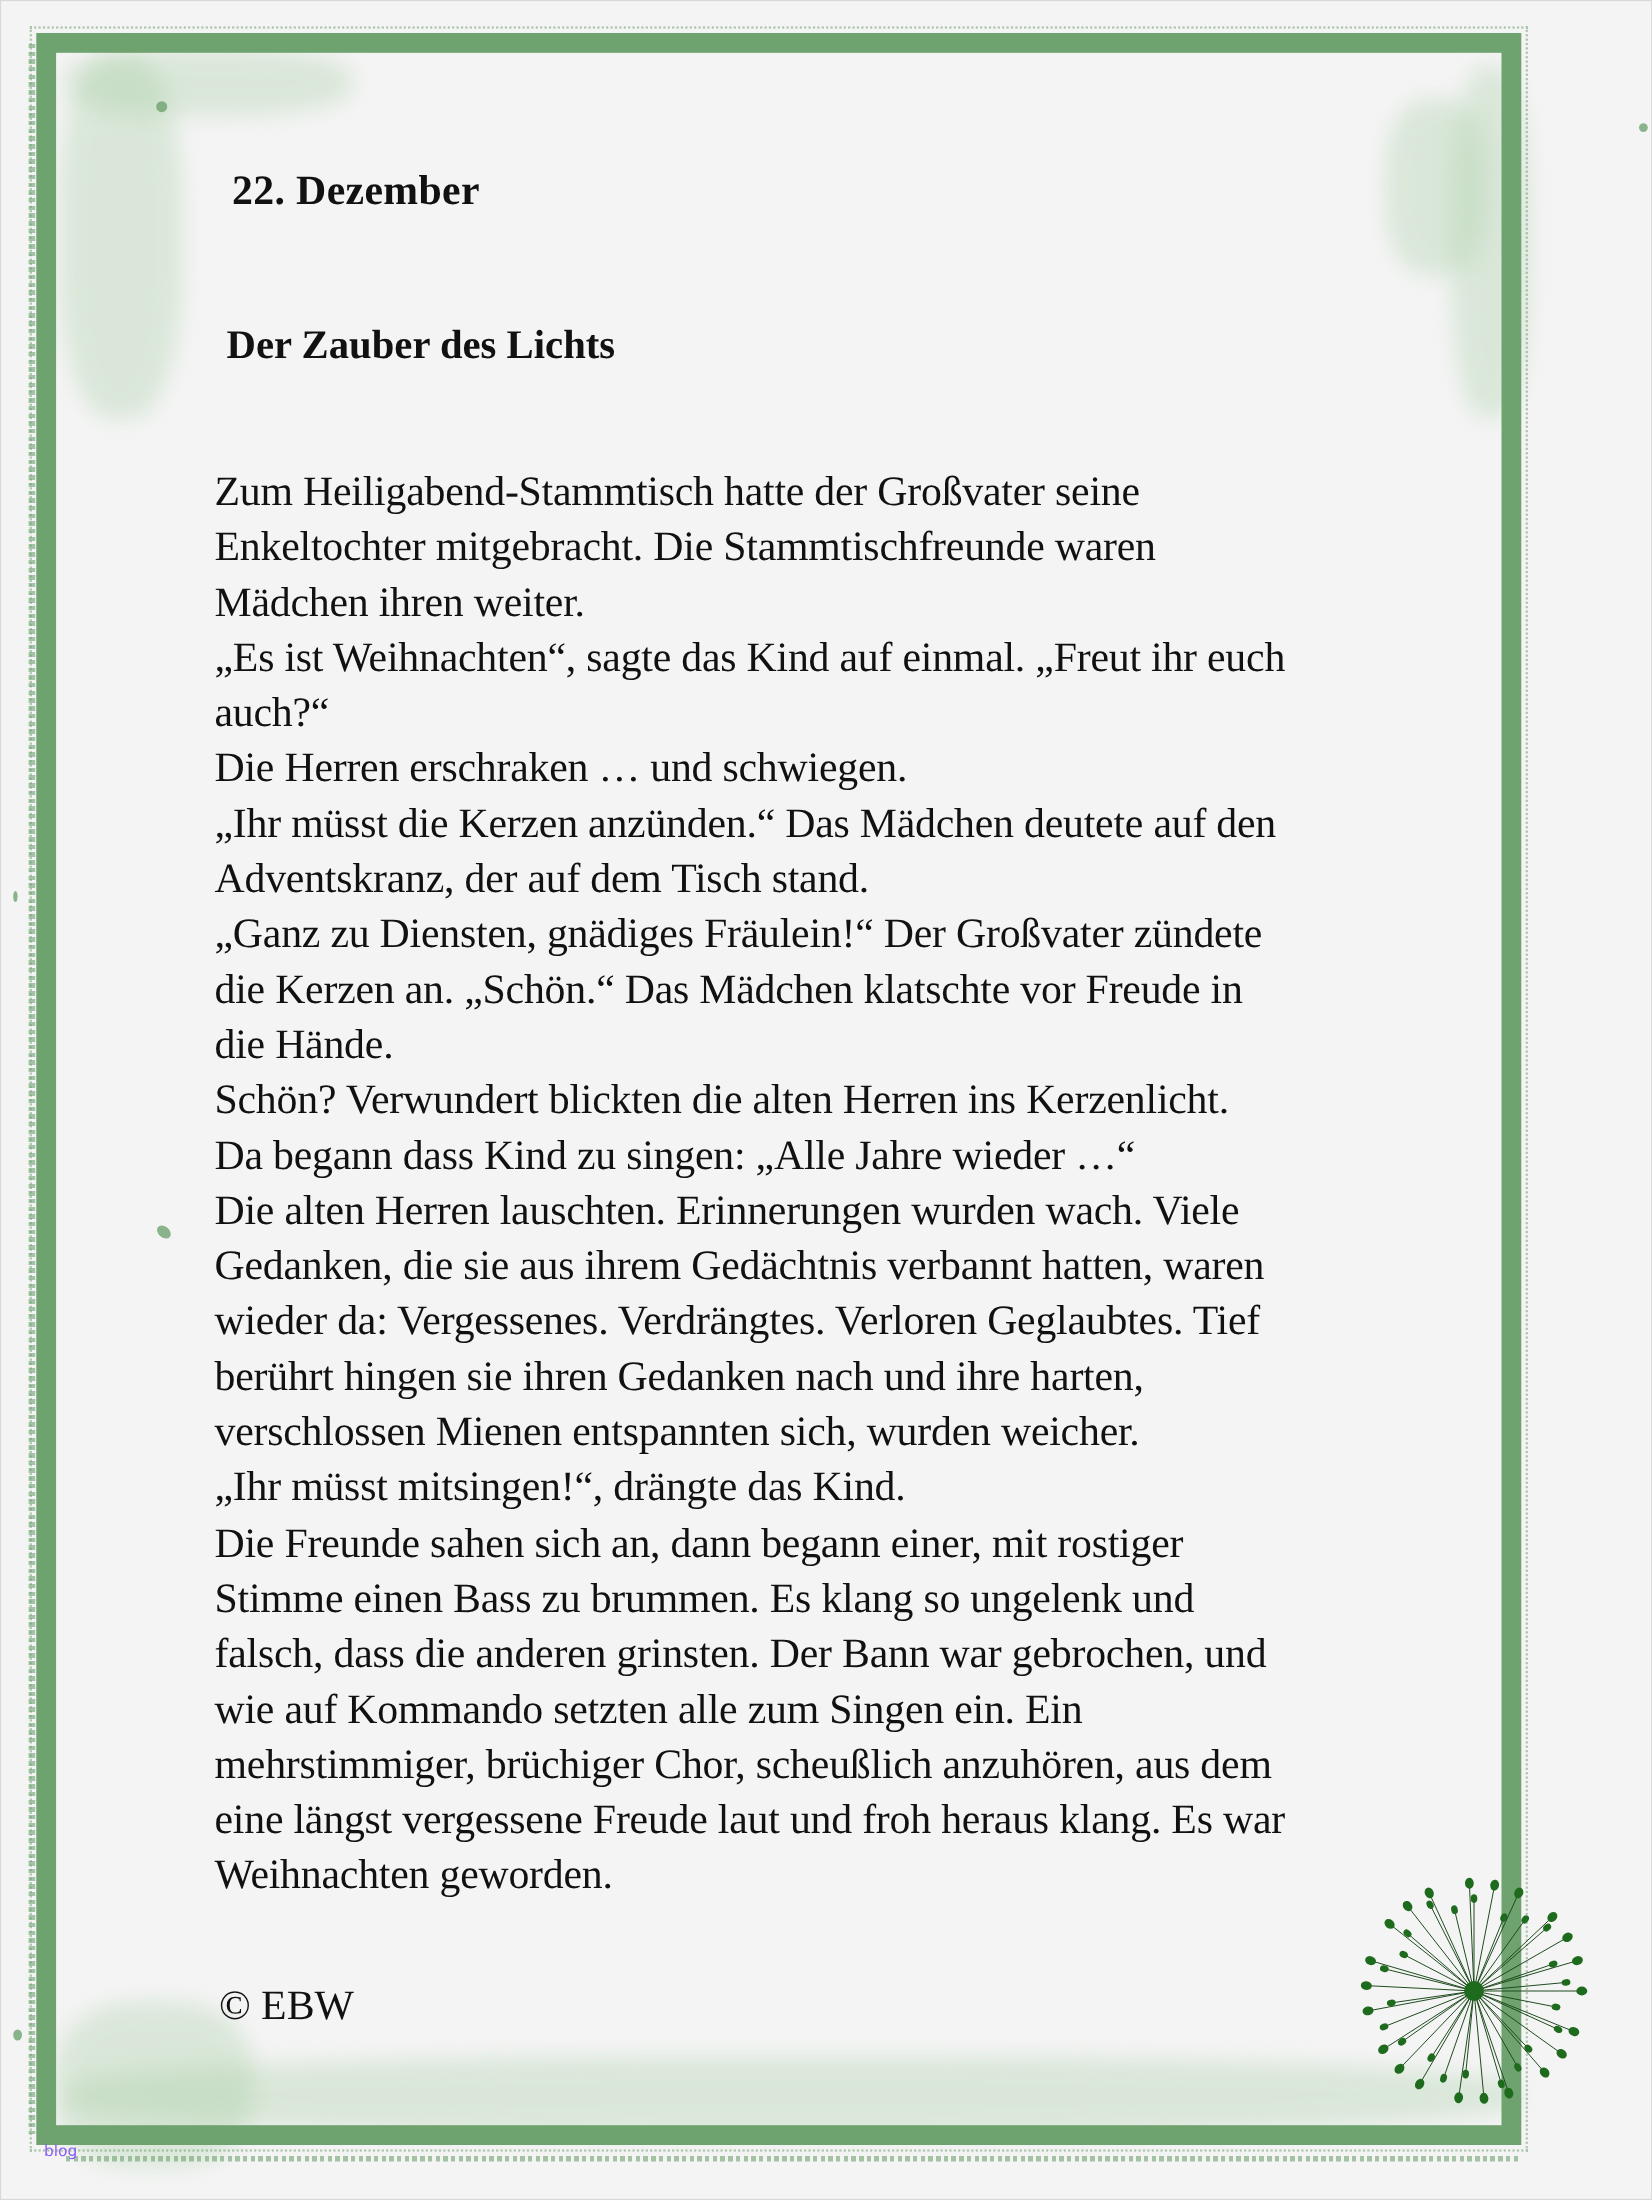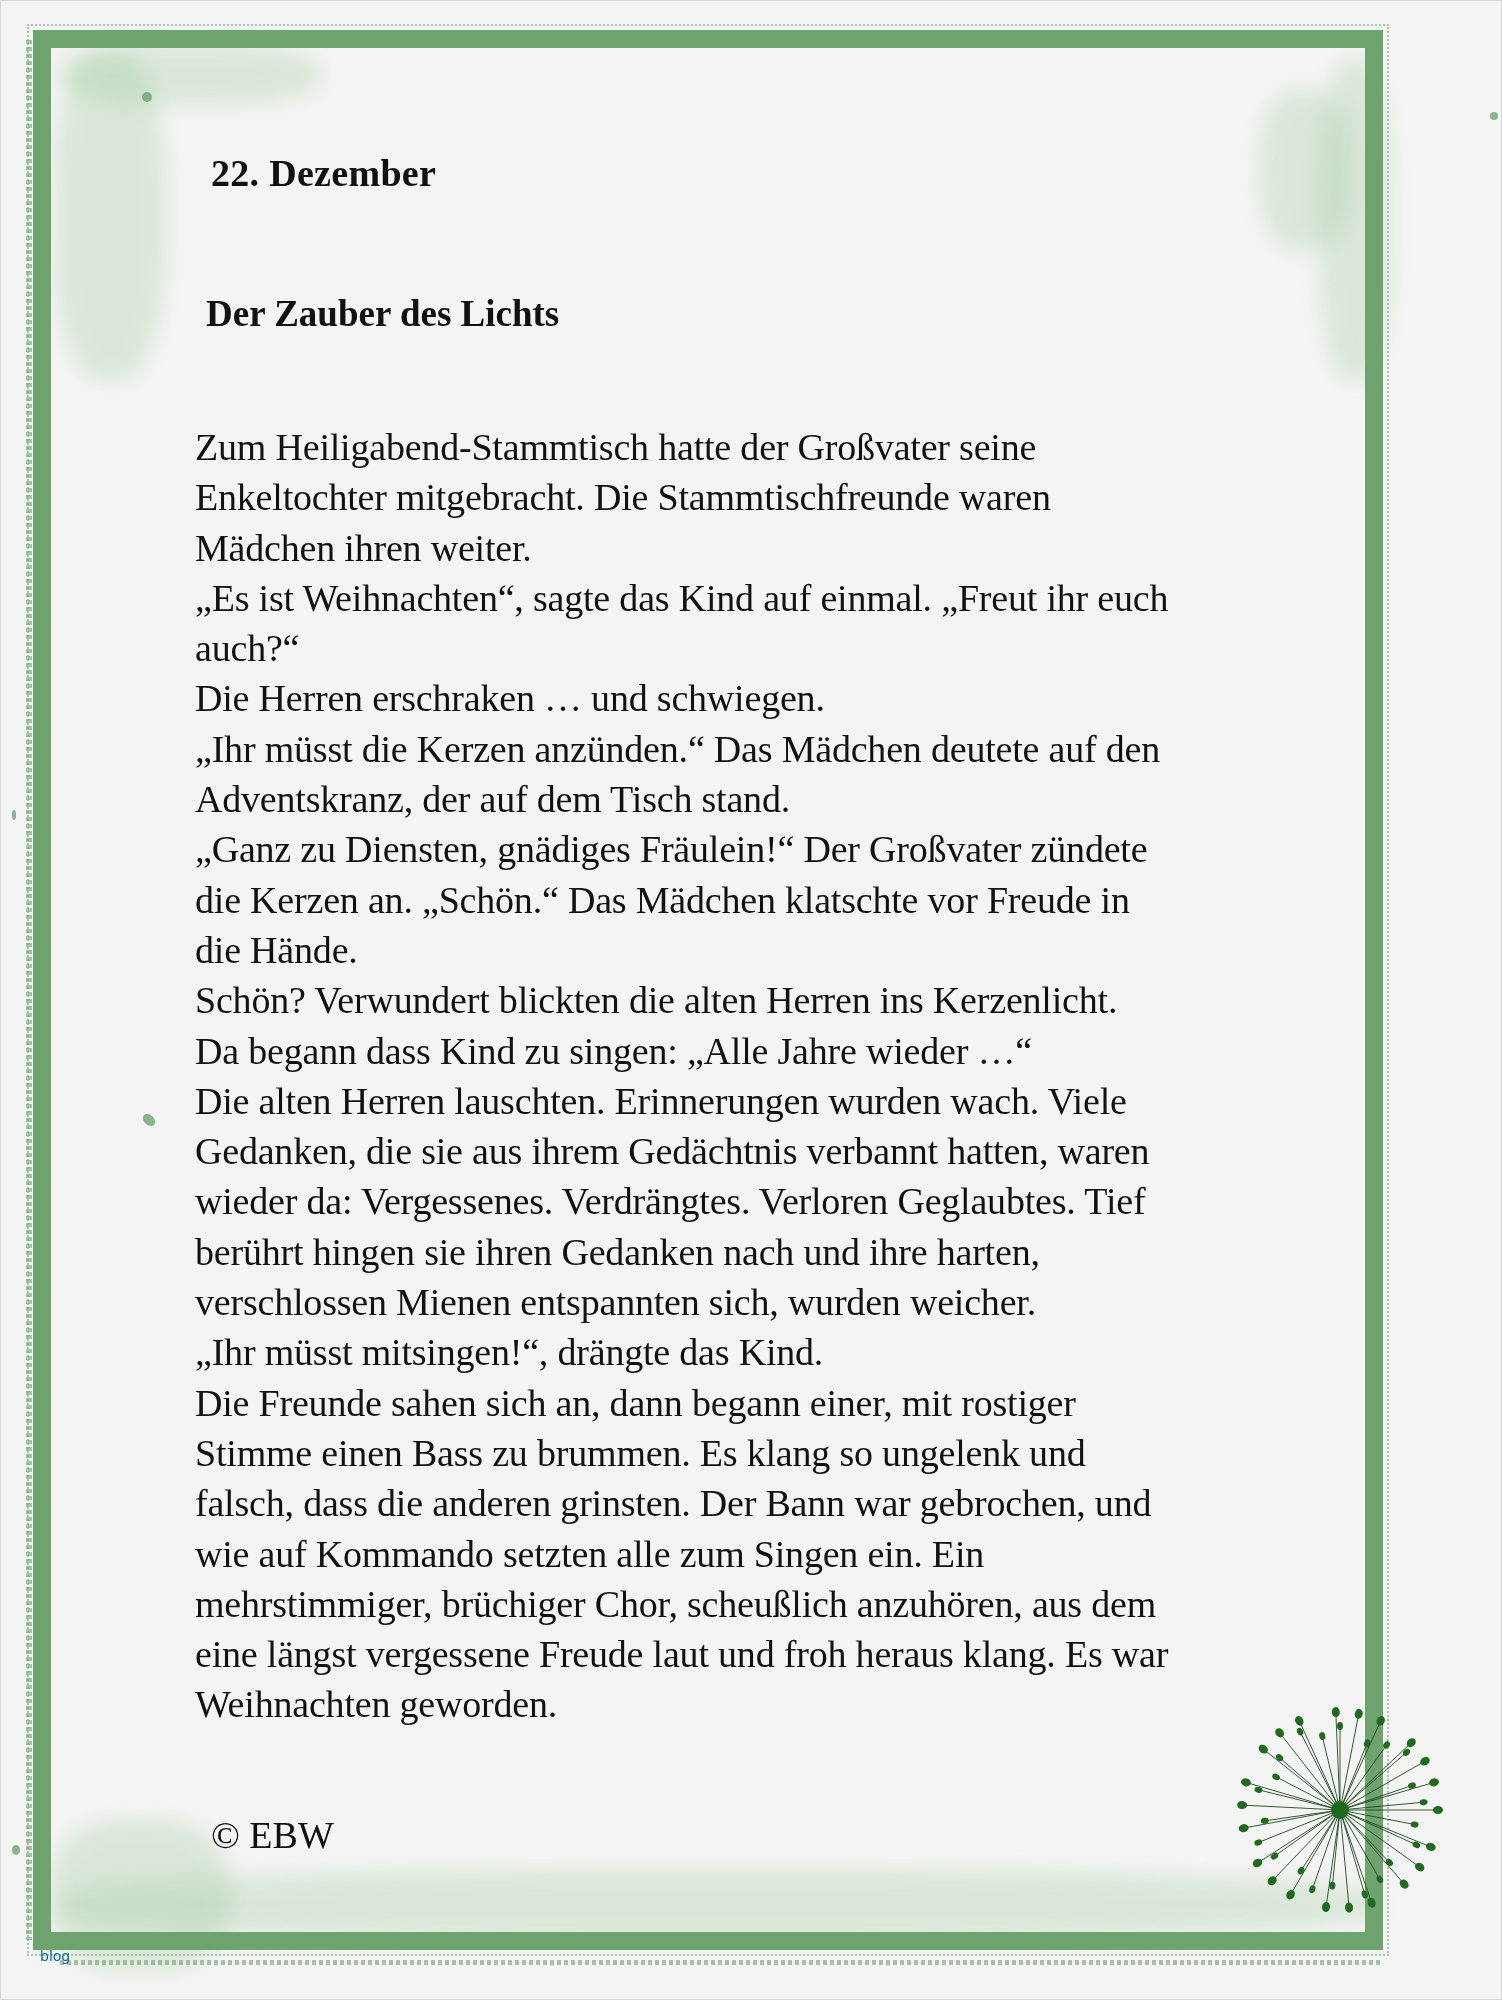--- a/index.html
+++ b/index.html
@@ -61,21 +61,21 @@
       background: #6ea26f;
       border-radius: 50%;
       opacity: 0.8;
     }
     .blog-mark {
       position: absolute;
       left: 40px;
       top: 1948px;
       font-family: "DejaVu Sans", sans-serif;
       font-size: 14px;
-      color: #0369a1;
+      color: #8b5cf6;
     }
     .content {
       position: absolute;
       left: 195px;
       top: 138px;
       width: 1170px;
     }
     .date {
       font-size: 38px;
       font-weight: bold;
@@ -106,21 +106,21 @@
       white-space: nowrap;
       margin: 0;
       letter-spacing: -0.2px;
     }
     .copyright {
       position: absolute;
       top: 1662px;
       left: 0;
       font-size: 38px;
       line-height: 1;
-      margin: 16px;
+      margin: 4px;
     }
     .dandelion {
       position: absolute;
       left: 1230px;
       top: 1700px;
       width: 220px;
       height: 220px;
     }
   </style>
 </head>

